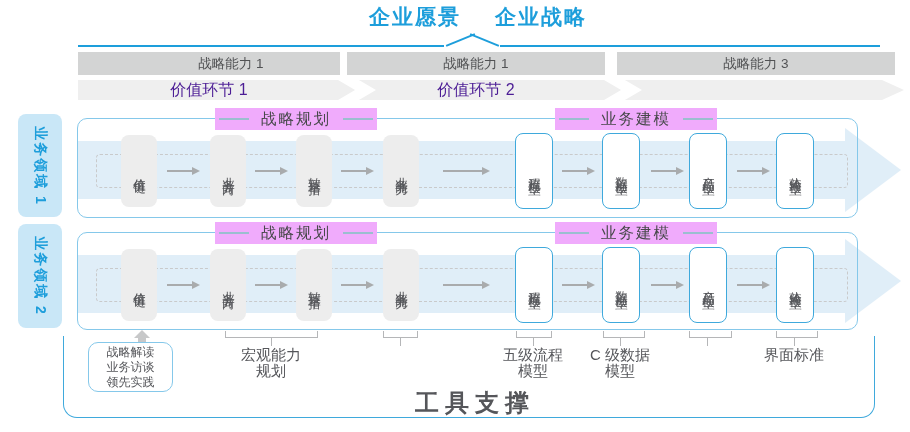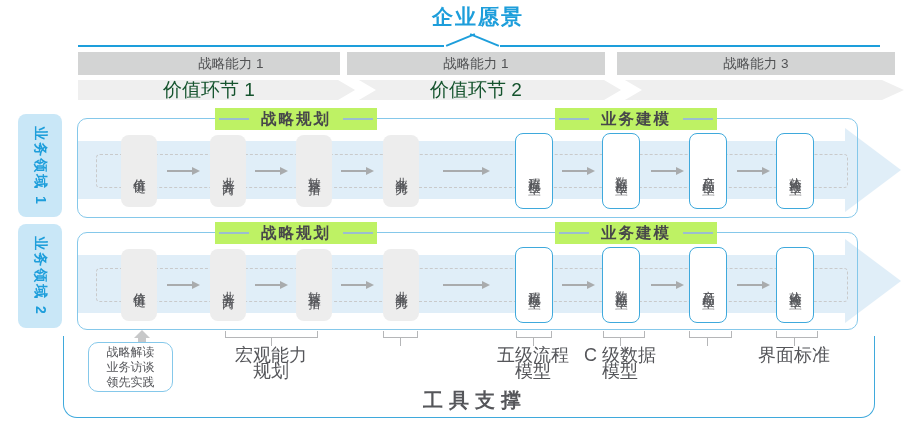--- a/index.html
+++ b/index.html
@@ -15,74 +15,75 @@
   .caret .c1{left:1px;transform:rotate(-22deg);}
   .caret .c2{left:25px;transform:rotate(22deg);}
 
   .capband{position:absolute;top:52px;height:23px;background:var(--gray_band,#d3d4d4);
            color:#515254;font-size:13.5px;line-height:23px;text-align:center;}
   .valband{position:absolute;left:78px;top:80px;width:826px;height:20px;background:var(--light_band,#efefef);
            clip-path:polygon(0 0,calc(100% - 22px) 0,100% 50%,calc(100% - 22px) 100%,0 100%);}
   .vchev{position:absolute;top:80px;width:38px;height:20px;background:#fff;
          clip-path:polygon(0 0,55% 0,100% 50%,55% 100%,0 100%,45% 50%);}
   .valtext{position:absolute;top:80px;height:20px;line-height:20px;text-align:center;
-           font-size:19px;color:#14532d;}
+           font-size:16px;color:#4c1d95;}
 
   .domain{position:absolute;left:18px;width:44px;background:var(--domain_bg,#c9e7f7);border-radius:8px;
           display:flex;align-items:center;justify-content:center;}
   .domain span{transform:rotate(90deg);white-space:nowrap;font-weight:bold;font-size:14px;
                color:var(--accent,#1d9edb);letter-spacing:2px;}
 
   .bigarrow{position:absolute;width:0;height:0;border-top:42px solid transparent;
             border-bottom:42px solid transparent;border-left:56px solid var(--band,#e0eef8);}
 
   .row{position:absolute;left:77px;width:781px;border:1px solid var(--row_border,#85c8ea);border-radius:10px;}
   .band{position:absolute;left:0;top:22px;width:778px;height:58px;background:var(--band,#e0eef8);}
   .dashed{position:absolute;left:18px;top:35px;width:752px;height:34px;
           border:1.5px dashed #c9cacb;border-radius:4px;}
   .hdr{position:absolute;top:-11px;transform:translateX(-50%);display:flex;align-items:center;gap:12px;
-       background:#bef264;padding:0 4px;height:22px;font-size:15.5px;font-weight:bold;color:#47484a;
+       background:#f0abfc;padding:0 4px;height:22px;font-size:15.5px;font-weight:normal;color:#47484a;
        letter-spacing:2px;white-space:nowrap;}
   .hdr::before,.hdr::after{content:"";width:30px;height:2px;background:#9bbecf;}
 
   .gbox,.bbox{position:absolute;display:flex;align-items:center;justify-content:center;border-radius:8px;}
   .gbox{top:16px;width:36px;height:72px;background:var(--box_gray,#ededed);}
   .bbox{top:14px;width:38px;height:76px;background:#fff;border:1.5px solid var(--blue_border,#3fa9dc);}
   .vtext{writing-mode:vertical-rl;text-orientation:upright;font-size:12.5px;color:#55565a;letter-spacing:2px;}
 
   .arr{position:absolute;top:51px;height:2px;background:var(--arrow,#a9abad);}
   .arr::after{content:"";position:absolute;right:-7px;top:-3.5px;border-left:8px solid var(--arrow,#a9abad);
               border-top:4.5px solid transparent;border-bottom:4.5px solid transparent;}
 
   .tools{position:absolute;left:63px;top:336px;width:812px;height:82px;
          border:1.5px solid var(--blue_border,#3fa9dc);border-top:none;border-radius:0 0 14px 14px;}
   .toollabel{position:absolute;left:75px;top:387px;width:800px;text-align:center;
-             font-size:20px;font-weight:bold;color:#55565a;letter-spacing:6px;}
+             font-size:24px;font-weight:bold;color:#55565a;letter-spacing:6px;}
 
   .uphead{position:absolute;left:134px;top:330px;width:0;height:0;border-left:8px solid transparent;
           border-right:8px solid transparent;border-bottom:8px solid #c7c8c9;}
   .upshaft{position:absolute;left:138px;top:338px;width:8px;height:5px;background:#c7c8c9;}
 
   .practice{position:absolute;left:88px;top:342px;width:85px;height:50px;background:#fff;
             border:1px solid var(--row_border,#85c8ea);border-radius:10px;display:flex;flex-direction:column;
             align-items:center;justify-content:center;font-size:12px;line-height:15px;color:#55565a;}
 
   .brk{position:absolute;top:331px;height:7px;border:1px solid #b5b6b8;border-top:none;}
   .tail{position:absolute;top:338px;width:1px;height:8px;background:#b5b6b8;}
 
-  .ann{position:absolute;top:347px;text-align:center;font-size:18px;line-height:16px;color:#55565a;}
+  .ann{position:absolute;top:347px;text-align:center;font-size:15px;line-height:16px;color:#55565a;}
   .ann span{display:block;}
 </style>
 </head>
 <body>
 
 <div class="page">
 
   <div class="title">
     <span>企业愿景</span>
+    <span>企业战略</span>
   </div>
   <div class="vline"></div>
   <div class="caret">
       <i class="c1"></i>
       <i class="c2"></i>
     </div>
 
   <div class="capband" style="left:78px;width:262px;padding-left:44px;">战略能力 1</div>
   <div class="capband" style="left:347px;width:258px;">战略能力 1</div>
   <div class="capband" style="left:617px;width:278px;">战略能力 3</div>

